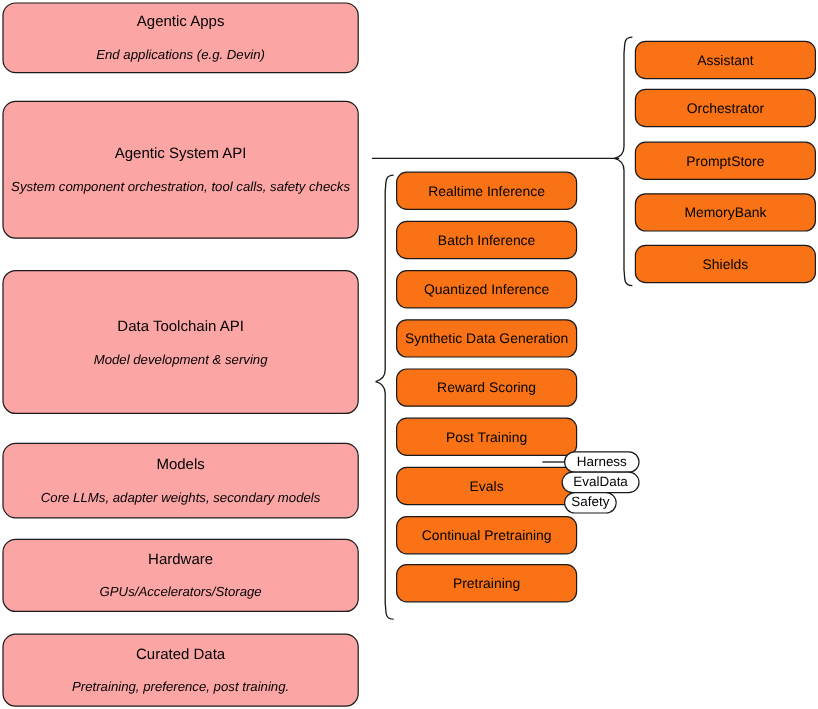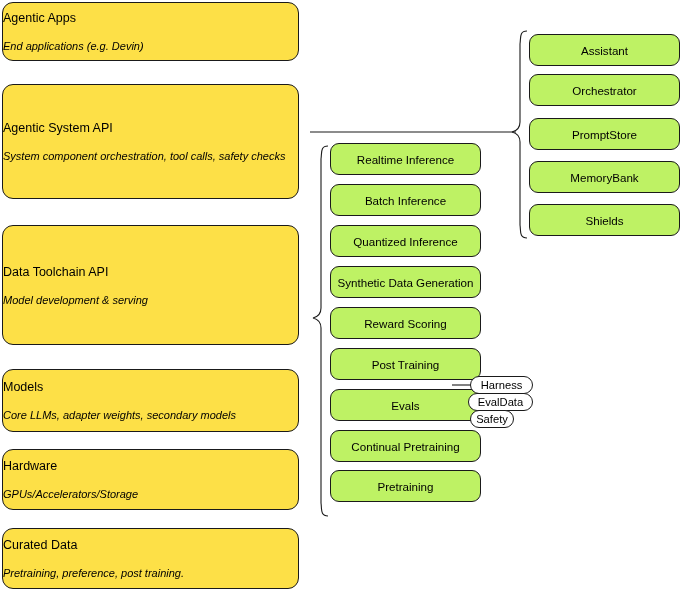--- a/index.html
+++ b/index.html
@@ -20,24 +20,24 @@
     left: 0; top: 0;
     width: 682px;
     height: 591px;
   }
   
   .box {
     position: absolute;
     box-sizing: border-box;
     border: 1.1px solid #1a1a1a;
     border-radius: 11px;
-    background: #fde047;
+    background: #fca5a5;
     display: flex;
     flex-direction: column;
-    align-items: flex-start;
+    align-items: center;
     justify-content: center;
     text-align: center;
     gap: 12px;
   }
   .box .title {
     font-size: 12.5px;
     line-height: 15px;
     color: #000;
     white-space: nowrap;
   }
@@ -53,21 +53,21 @@
   .stack-box {
     left: 2px;
     width: 297px;
   }
   
   .chip {
     position: absolute;
     box-sizing: border-box;
     border: 1.1px solid #1a1a1a;
     border-radius: 9px;
-    background: #bef264;
+    background: #f97316;
     display: flex;
     align-items: center;
     justify-content: center;
     font-size: 11.6px;
     height: 32px;
     white-space: nowrap;
   }
   .mid-chip { left: 330px; width: 151px; }
   .right-chip { left: 529px; width: 151px; }
   

